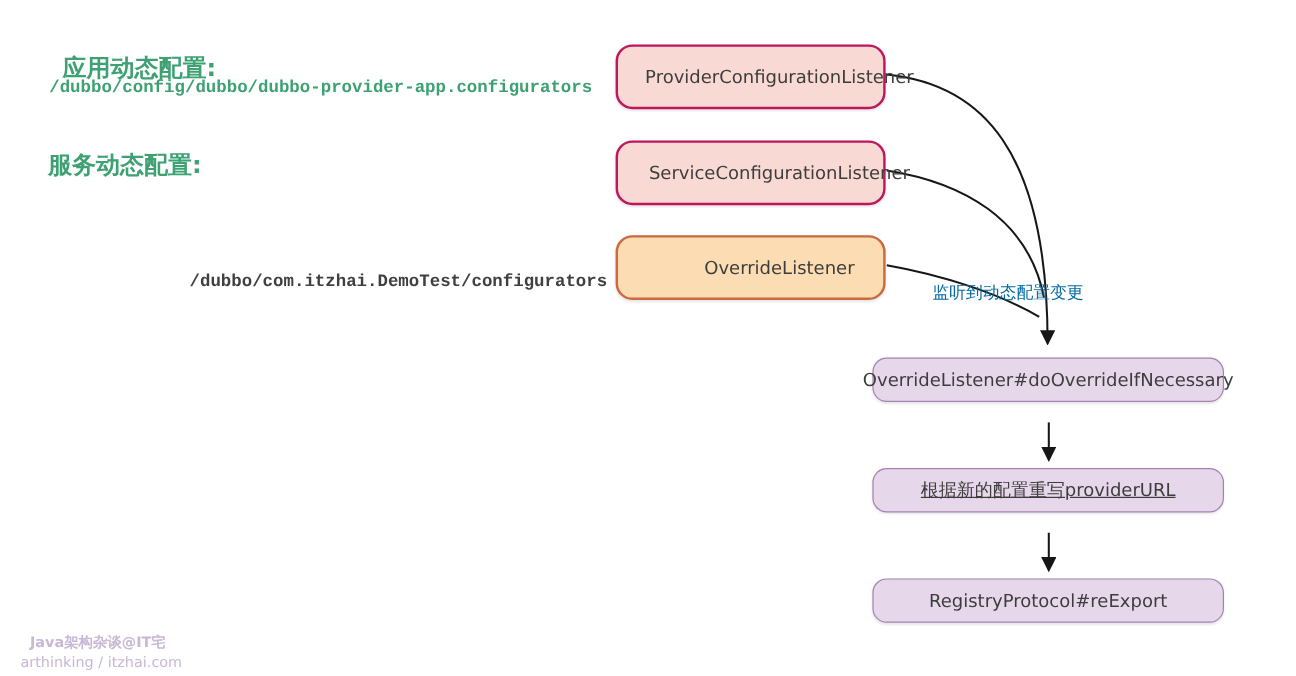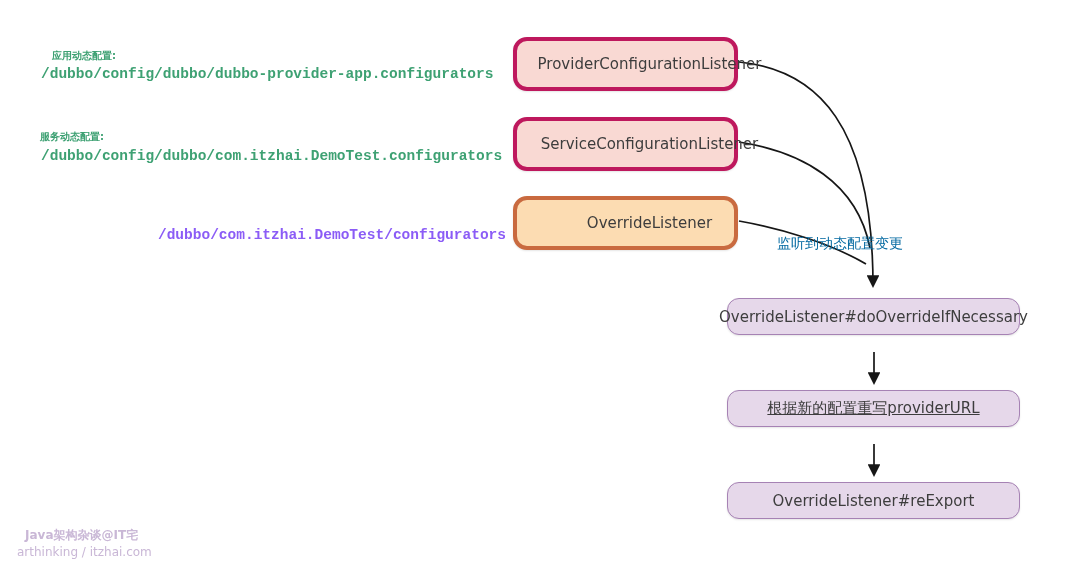--- a/index.html
+++ b/index.html
@@ -16,52 +16,52 @@
     position: absolute;
     left: 0; top: 0;
     width: 1080px; height: 563px;
     z-index: 1;
     pointer-events: none;
   }
   .cfg-label {
     position: absolute;
     z-index: 2;
     color: #3ea173;
-    font-size: 10px;
+    font-size: 20px;
     font-weight: 600;
     line-height: 18px;
     white-space: pre;
   }
   .cfg-path {
     position: absolute;
     z-index: 2;
     font-family: Liberation Mono, monospace;
     font-size: 14.5px;
     font-weight: 600;
     white-space: pre;
   }
   .cfg-green { color: #3ea173; }
-  .cfg-red   { color: #8b5cf6; }
+  .cfg-red   { color: #404040; }
   .node {
     position: absolute;
     z-index: 2;
     display: flex;
     align-items: center;
     justify-content: center;
     text-align: center;
     font-size: 15px;
     color: #3d3d3d;
     border-radius: 14px;
     box-shadow: 0 1px 2px rgba(0,0,0,0.10);
   }
   .node-listener {
     left: 513px;
     width: 225px;
     height: 54px;
-    border: 4px solid #be185d;
+    border: 2px solid #be185d;
     background: #f9d9d3;
     padding-left: 48px;
   }
   .node-orange {
     border-color: #c96a3f;
     background: #fcdcb2;
   }
   .node-flow {
     left: 727px;
     width: 293px;
@@ -100,30 +100,29 @@
     <path d="M 739 142 C 802 152, 857 182, 870 248" fill="none" stroke="#161616" stroke-width="1.7"></path>
     <path d="M 739 221 C 784 229, 832 244, 866 264" fill="none" stroke="#161616" stroke-width="1.7"></path>
     <path d="M 874 352 L 874 383" fill="none" stroke="#161616" stroke-width="1.7" marker-end="url(#arrowhead)"></path>
     <path d="M 874 444 L 874 475" fill="none" stroke="#161616" stroke-width="1.7" marker-end="url(#arrowhead)"></path>
   </svg>
 
   <div class="cfg-label" style="left:52px; top:47px;">应用动态配置:</div>
   <div class="cfg-path cfg-green" style="left:41px; top:66px;">/dubbo/config/dubbo/dubbo-provider-app.configurators</div>
 
   <div class="cfg-label" style="left:40px; top:128px;">服务动态配置:</div>
-  <div class="cfg-path cfg-green" style="left:41px; top:148px;">/dubbo/config/dubbo/com.itzhai.DemoTest.configurators</div>
 
   <div class="cfg-path cfg-red" style="left:0; top:227px; width:506px; text-align:right;">/dubbo/com.itzhai.DemoTest/configurators</div>
 
   <div class="node node-listener" style="top:37px;">ProviderConfigurationListener</div>
   <div class="node node-listener" style="top:117px;">ServiceConfigurationListener</div>
   <div class="node node-listener node-orange" style="top:196px;">OverrideListener</div>
 
   <div class="edge-label" style="left:777px; top:235px;">监听到动态配置变更</div>
 
   <div class="node node-flow" style="top:298px;">OverrideListener#doOverrideIfNecessary</div>
   <div class="node node-flow" style="top:390px;text-decoration:underline;">根据新的配置重写providerURL</div>
-  <div class="node node-flow" style="top:482px;">OverrideListener#reExport</div>
+  <div class="node node-flow" style="top:482px;">RegistryProtocol#reExport</div>
 
   <div class="watermark" style="left:25px; top:527px;font-weight:bold;">Java架构杂谈@IT宅</div>
   <div class="watermark" style="left:17px; top:545px;">arthinking / itzhai.com</div>
 
 </div>
 
 </body></html>

